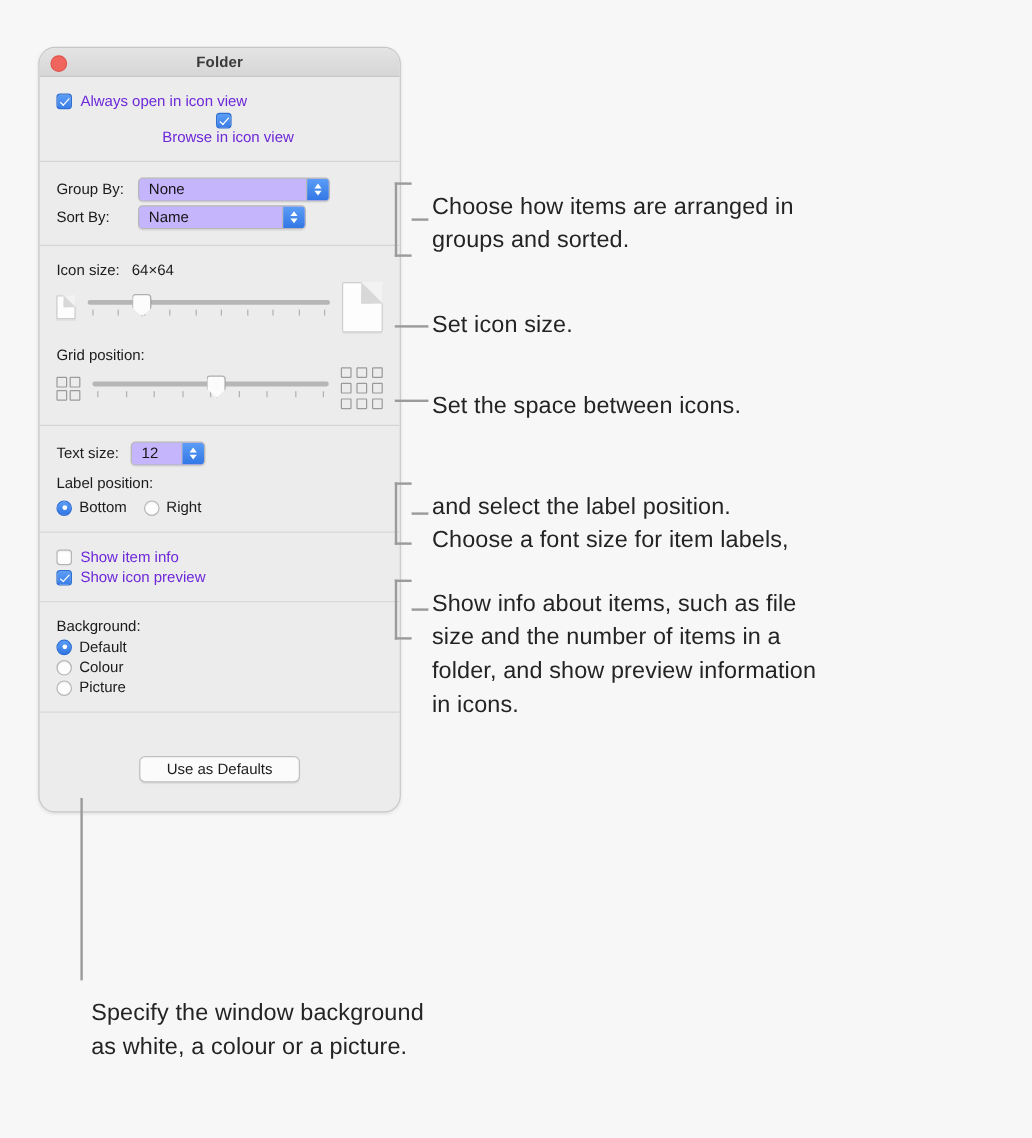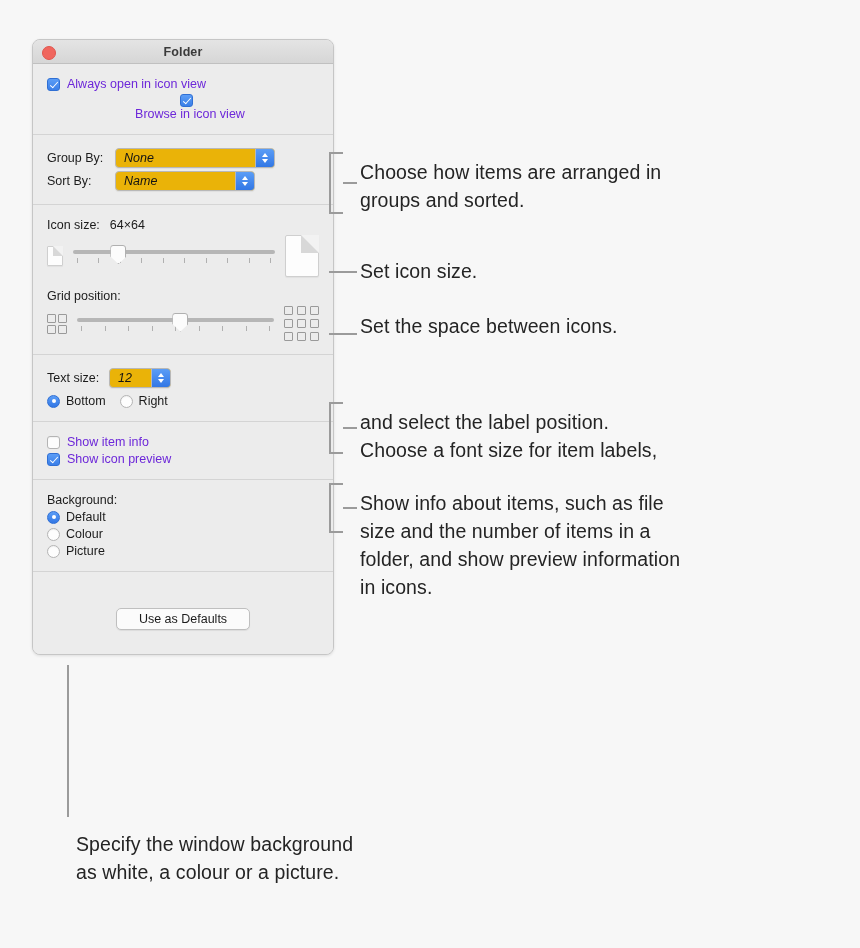--- a/index.html
+++ b/index.html
@@ -17,21 +17,21 @@
     overflow: hidden;
   }
 
   
   #window {
     position: absolute;
     left: 32px;
     top: 39px;
     width: 300px;
     border: 1px solid #c6c6c6;
-    border-radius: 8px;
+    border-radius: 14px;
     background: #ececec;
     box-shadow: 0 1px 3px rgba(0,0,0,0.10);
     overflow: hidden;
   }
   #titlebar {
     height: 23px;
     background: linear-gradient(#e4e4e4, #d6d6d6);
     border-bottom: 1px solid #c0c0c0;
     position: relative;
     display: flex;
@@ -105,27 +105,26 @@
   .lab {
     font-size: 12.5px;
     color: #1b1b1b;
   }
   .lab-w { width: 68px; flex: none; }
 
   .popup {
     position: relative;
     height: 20px;
     border-radius: 4px;
-    background: #eab308;
+    background: #c4b5fd;
     border: 1px solid #b8b8b8;
     display: flex;
     align-items: center;
     box-shadow: 0 1px 1px rgba(0,0,0,0.06);
     box-sizing: border-box;
-    font-style: italic;
   }
   .popup .pv {
     font-size: 12.5px;
     padding-left: 8px;
     color: #141414;
   }
   .stepper {
     position: absolute;
     right: 0; top: 0; bottom: 0;
     width: 18px;
@@ -408,20 +407,23 @@
     <div class="row">
       <span class="lab" style="width:62px;flex:none;">Text size:</span>
       <div class="popup" style="width:62px;">
         <span class="pv">12</span>
         <span class="stepper">
             <i class="ar up"></i>
             <i class="ar dn"></i>
           </span>
       </div>
     </div>
+    <div class="row" style="margin-top:8px;">
+      <span class="lab">Label position:</span>
+    </div>
     <div class="row" style="margin-top:6px;">
       <span class="radio on"></span>
       <span class="rtext">Bottom</span>
       <span class="radio off"></span>
       <span class="rtext">Right</span>
     </div>
   </div>
 
   <div class="section">
     <div class="row">
@@ -468,21 +470,21 @@
 
 <div class="callout-text" style="left:360px; top:158px; width:470px;">
   <div>Choose how items are arranged in</div>
   <div>groups and sorted.</div>
 </div>
 
 <div class="callout-text" style="left:360px; top:257px; width:470px;">
   <div>Set icon size.</div>
 </div>
 
-<div class="callout-text" style="left:360px; top:312px; width:470px;">
+<div class="callout-text" style="left:360px; top:324px; width:470px;">
   <div>Set the space between icons.</div>
 </div>
 
 <div class="callout-text" style="left:360px; top:408px; width:470px;">
   <div>and select the label position.</div>
   <div>Choose a font size for item labels,</div>
 </div>
 
 <div class="callout-text" style="left:360px; top:489px; width:490px;">
   <div>Show info about items, such as file</div>

